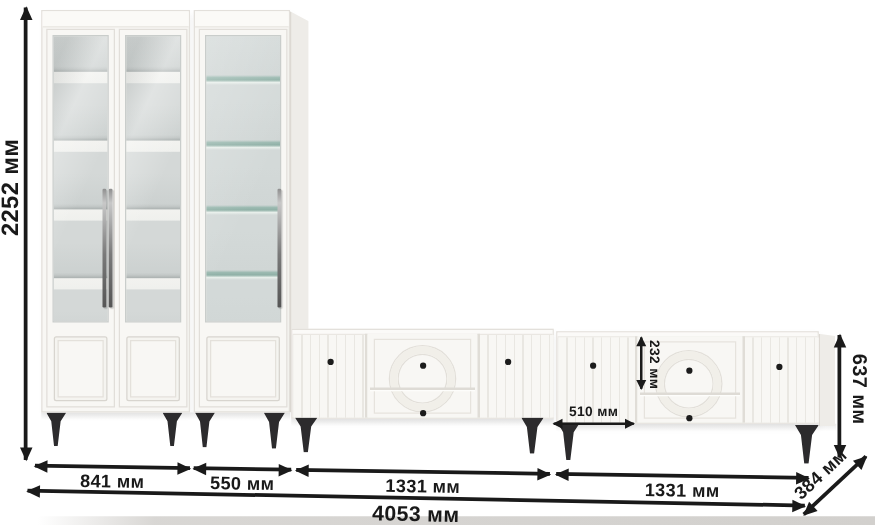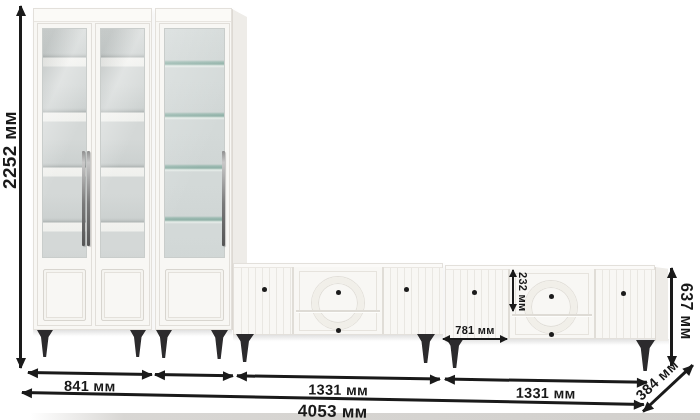--- a/index.html
+++ b/index.html
@@ -151,36 +151,37 @@
   <div class="rotwrap" style="left:9px; top:150px;">
     <span class="dim-label" style="font-size:19px;">2252 мм</span>
   </div>
 
   <div style="left:24px; top:371px; width:632px; height:28px; transform:rotate(0.9deg); transform-origin:0 0;">
     <div class="dim-h" style="left:4px;   top:0; width:124px;"></div>
     <div class="dim-h" style="left:131px; top:0; width:78px;"></div>
     <div class="dim-h" style="left:213px; top:0; width:203px;"></div>
     <div class="dim-h" style="left:421px; top:0; width:202px;"></div>
     <span class="dim-label lab-15 tcenter" style="left:4px; top:7px; width:124px;">841 мм</span>
+    <span class="dim-label lab-15 tcenter" style="left:131px; top:7px; width:78px;">550 мм</span>
     <span class="dim-label lab-15 tcenter" style="left:213px; top:7px; width:203px;">1331 мм</span>
     <span class="dim-label lab-15 tcenter" style="left:421px; top:7px; width:202px;">1331 мм</span>
   </div>
 
   <div style="left:22px; top:391px; width:622px; height:26px; transform:rotate(1.1deg); transform-origin:0 0;">
     <div class="dim-h" style="left:0; top:0; width:622px;"></div>
     <span class="dim-label lab-17 tcenter" style="left:0; top:6px; width:622px;">4053 мм</span>
   </div>
 
   <div class="dim-v" style="left:670px; top:268px; height:98px;"></div>
   <span class="dim-label vtext" style="left:678px; top:283px; font-size:16px;">637 мм</span>
 
   <div style="left:643px; top:410px; width:68px; height:3px; transform:rotate(-43deg); transform-origin:0 50%;">
     <div class="dim-h" style="left:0; top:0; width:68px;"></div>
     <span class="dim-label lab-15" style="left:6px; top:-19px;">384 мм</span>
   </div>
 
   <div class="dim-h sm" style="left:443px; top:338px; width:64px;"></div>
-  <span class="dim-label lab-11 tcenter" style="left:443px; top:325px; width:64px;">781 мм</span>
+  <span class="dim-label lab-11 tcenter" style="left:443px; top:325px; width:64px;">510 мм</span>
 
   <div class="dim-v sm" style="left:512px; top:270px; height:41px;"></div>
   <span class="dim-label lab-11 vtext" style="left:517px; top:272px;">232 мм</span>
 
 </div>
 
 </body></html>

